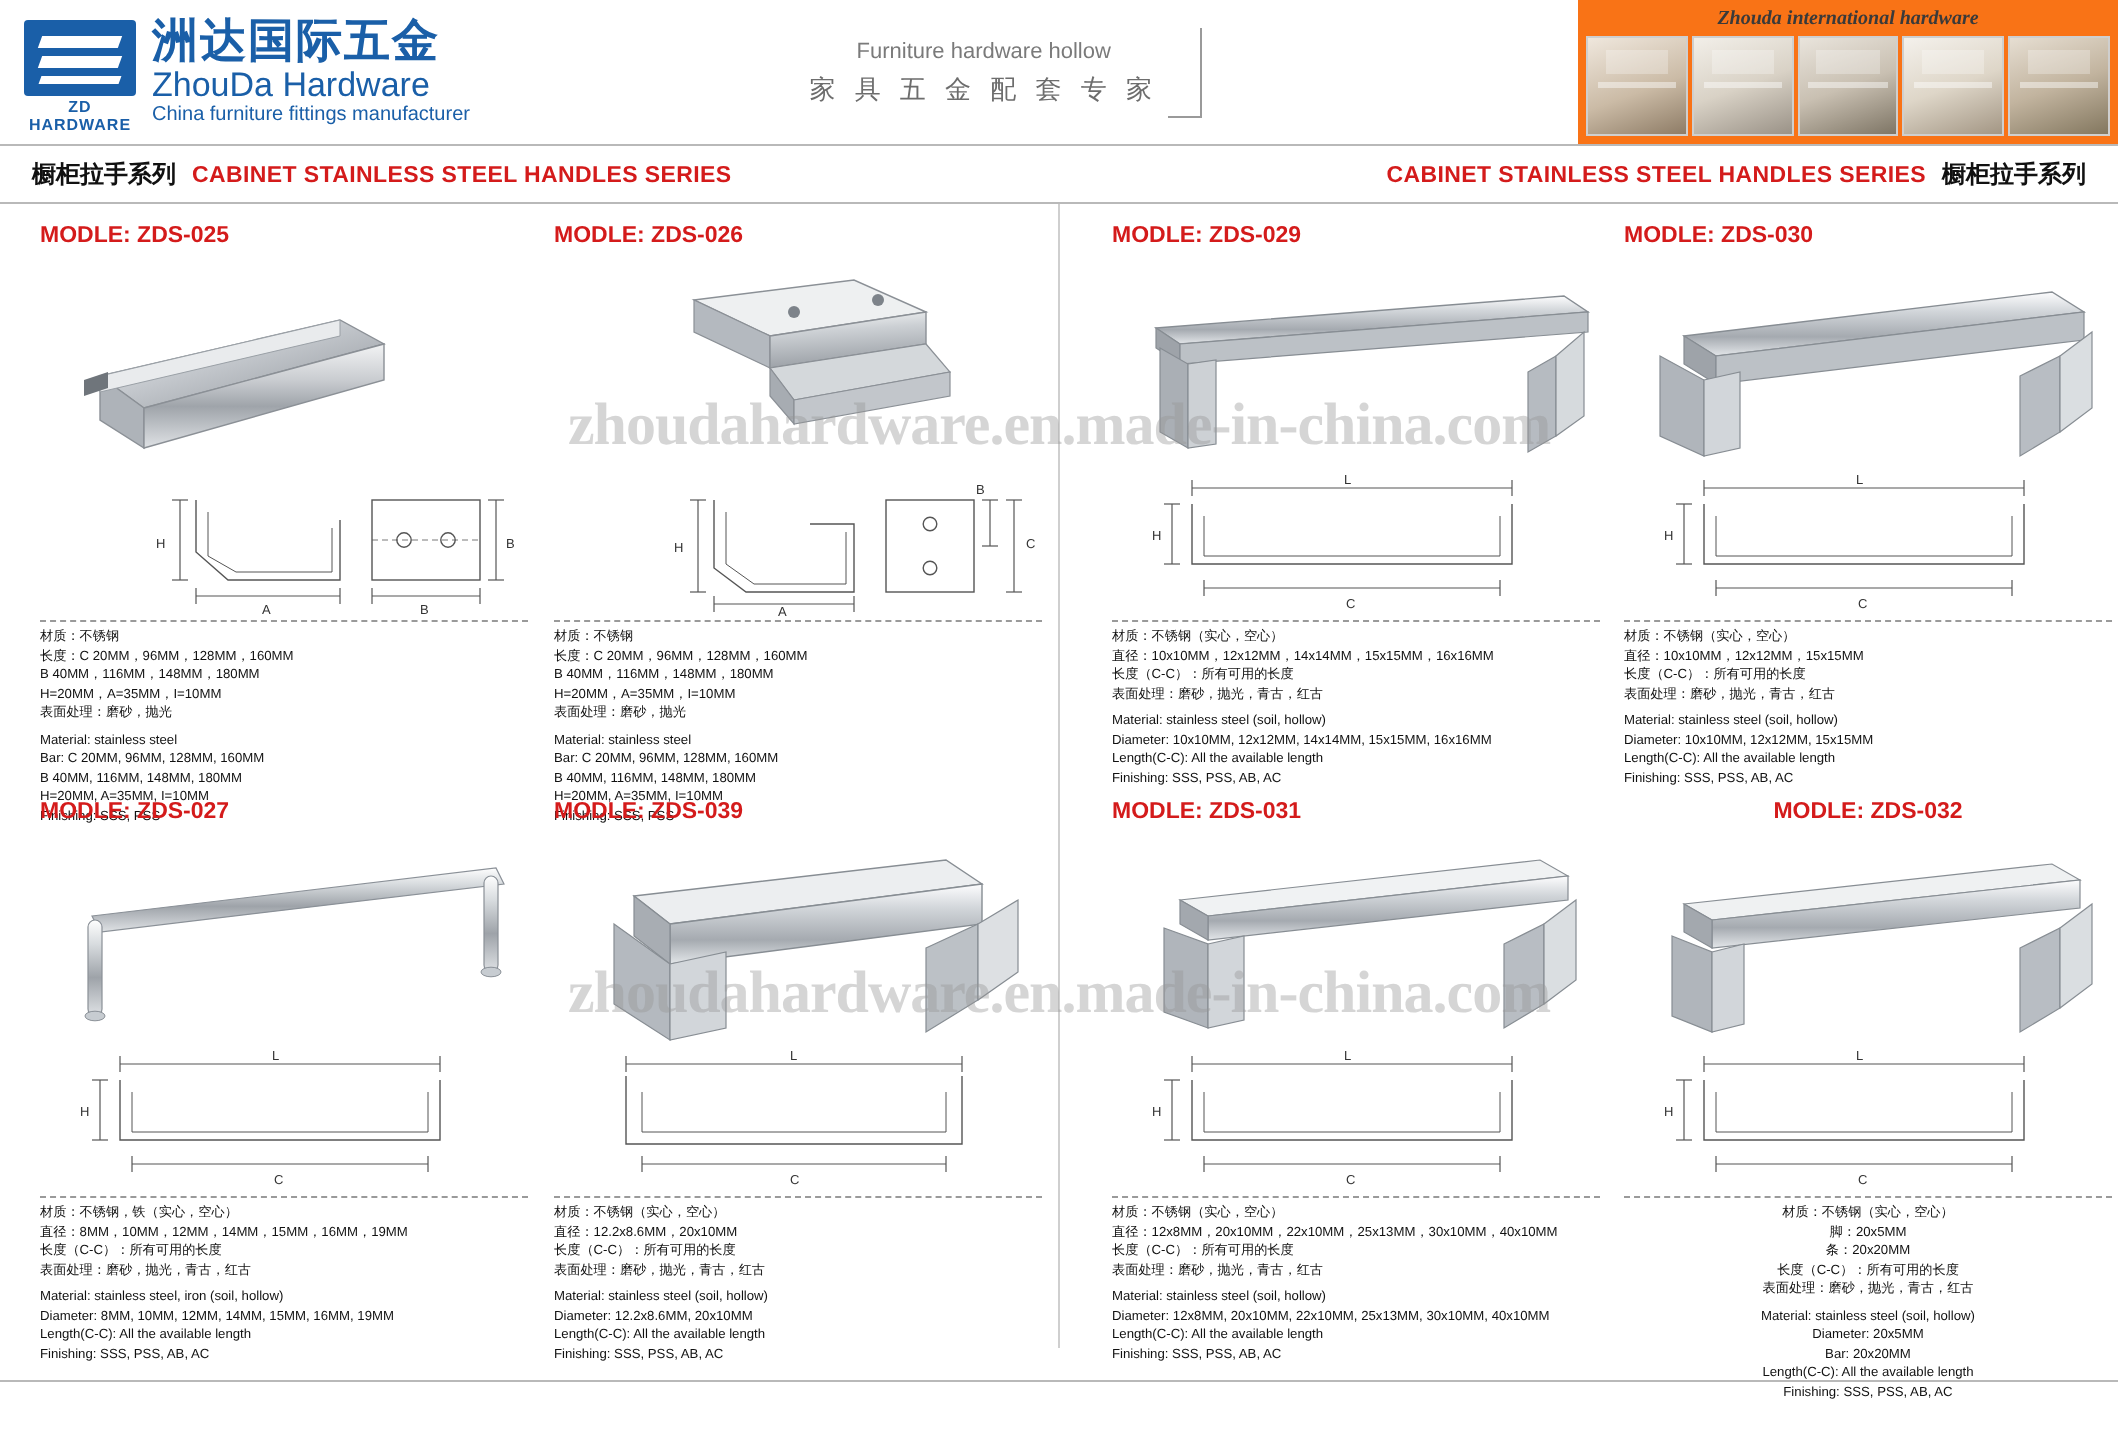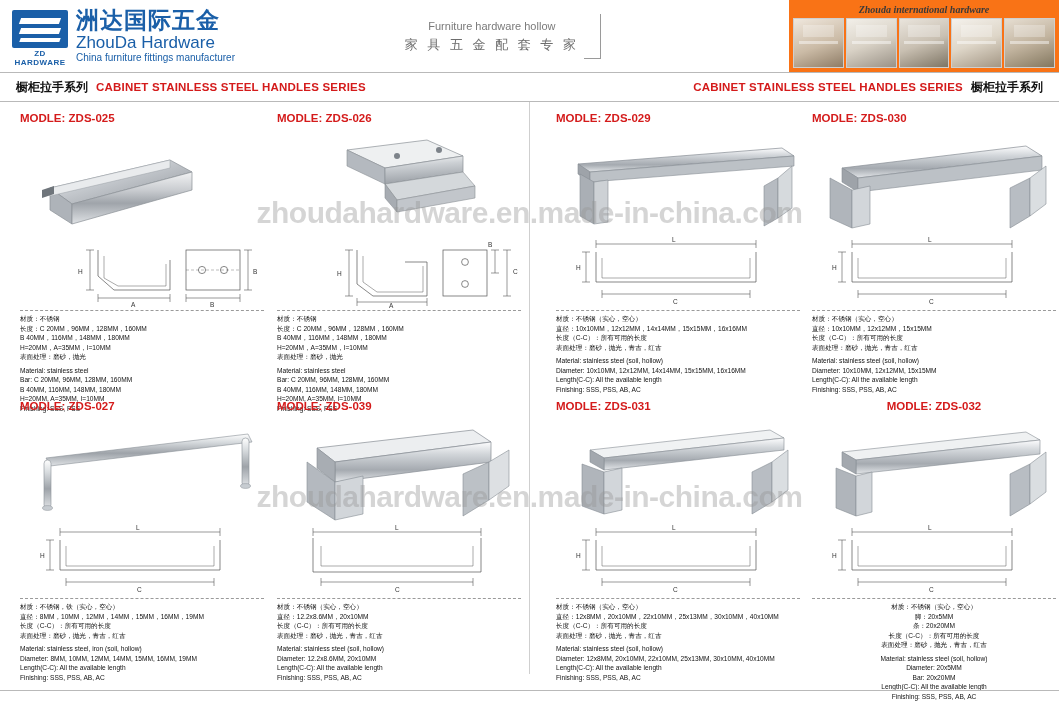--- a/index.html
+++ b/index.html
@@ -275,21 +275,21 @@
     position: absolute;
     left: 0;
     width: 100%;
     text-align: center;
     font-size: 30px;
     font-weight: bold;
     color: rgba(150,150,150,.40);
     letter-spacing: -.5px;
     pointer-events: none;
     white-space: nowrap;
-    font-family: Liberation Sans, sans-serif;
+    font-family: Liberation Serif, serif;
   }
   .wm1 { top: 196px; }
   .wm2 { top: 480px; }
 </style>
 </head>
 <body>
 
 <div class="header">
   <div class="logo-block">
     <div class="logo-mark">

